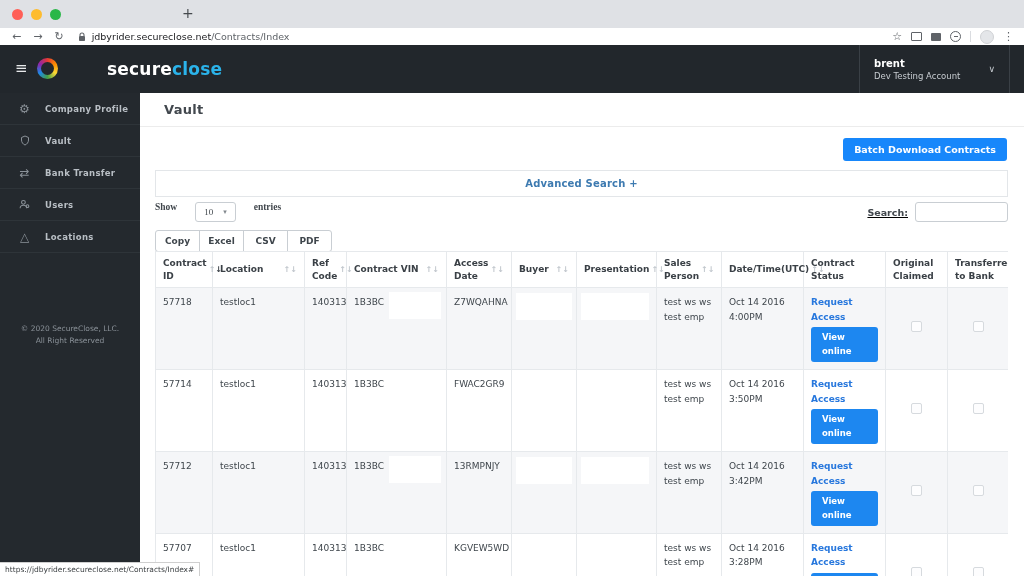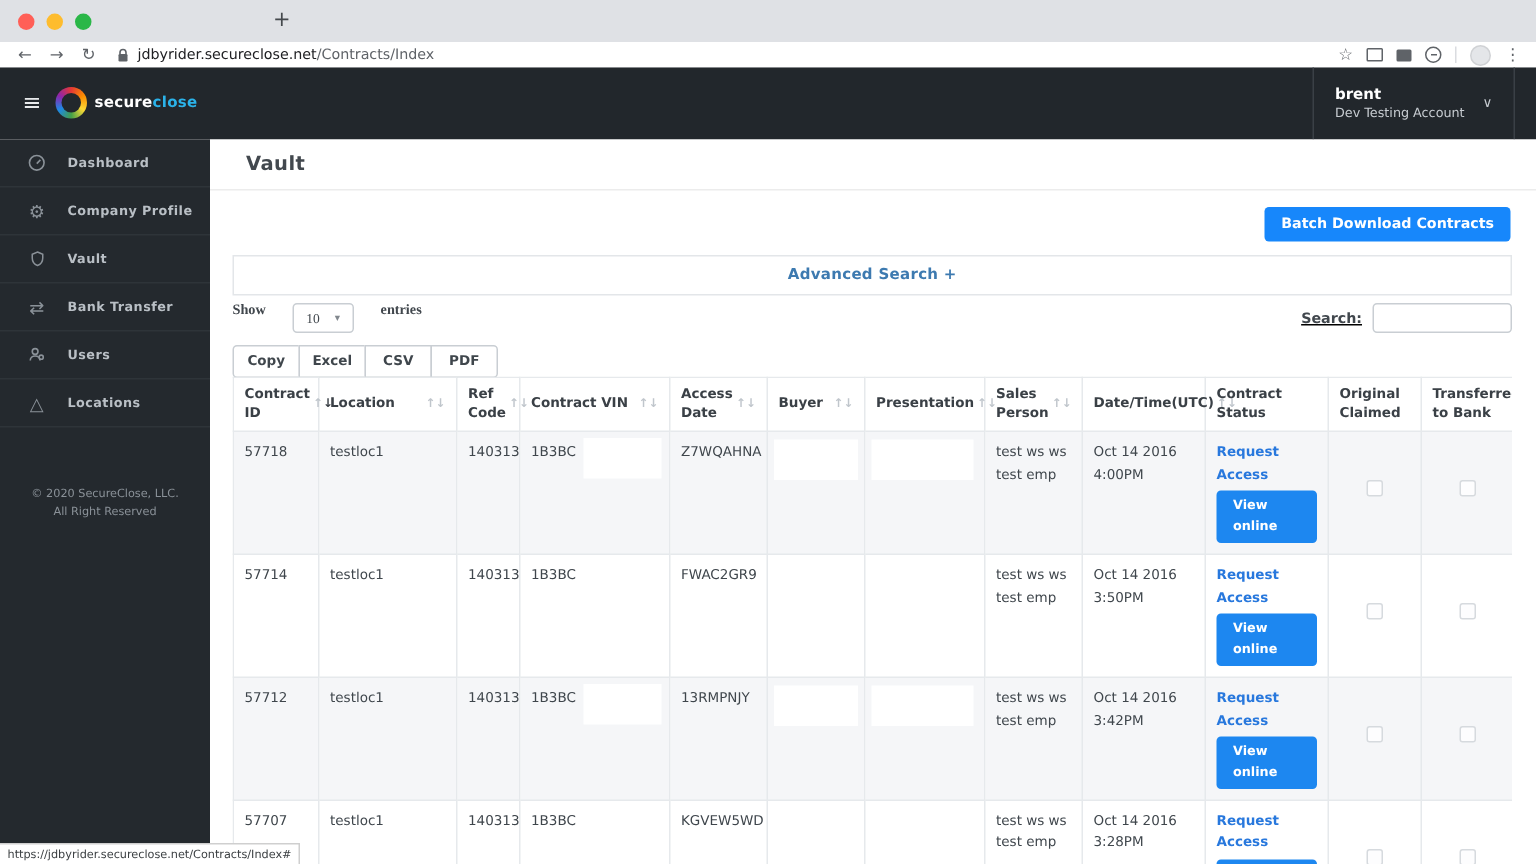--- a/index.html
+++ b/index.html
@@ -35,24 +35,24 @@
   .circle-o i { display:block; width:4px; height:1.5px; background:#5f6368; }
   .vsep { width:1px; height:11px; background:#dadce0; }
   .avatar { width:14px; height:14px; border-radius:50%; background:#e4e6e9; border:1px solid #d0d2d5; box-sizing:border-box; }
   .dots-ic { font-size:11px; color:#5f6368; line-height:1; }
   
   .app-header { position:absolute; top:45px; left:0; right:0; height:48px; background:#22272c; }
   .hamburger { position:absolute; left:15px; top:16px; color:#e8eaec; font-size:15px; line-height:1; }
   .logo { position:absolute; left:37px; top:13px; display:flex; align-items:center; gap:5px; }
   .logo-ring { width:21px; height:21px; }
   .logo-ring.ring::after { background:#22272c; inset:4px; }
-  .logo-text { font-size:10px; font-weight:bold; color:#fff; letter-spacing:.2px; }
+  .logo-text { font-size:17px; font-weight:bold; color:#fff; letter-spacing:.2px;margin-left:44px; }
   .logo-close { color:#2bb3ea; }
   .user-block { position:absolute; right:14px; top:0; height:100%; border-left:1px solid #3a4046;
-                border-right:1px solid #3a4046; padding:0 14px; display:flex; align-items:center; gap:12px; }
+                border-right:1px solid #3a4046; padding:0 14px; display:flex; align-items:center; gap:28px; }
   .user-lines { text-align:left; }
   .user-name { font-size:10px; font-weight:bold; color:#fff; }
   .user-account { font-size:8.5px; color:#c7ccd1; margin-top:2px; }
   .chev { color:#c7ccd1; font-size:9px; }
   
   .sidebar { position:absolute; top:93px; left:0; width:140px; bottom:0; background:#24292e; }
   .side-item { height:32px; display:flex; align-items:center; gap:13px; padding-left:17px;
                border-bottom:1px solid #2e3439; color:#b9bfc5; box-sizing:border-box; }
   .side-icon { width:15px; color:#8a9198; display:flex; justify-content:center; font-size:12px; line-height:1; }
   .side-icon svg { display:block; }
@@ -156,29 +156,20 @@
     <div class="user-lines">
       <div class="user-name">brent</div>
       <div class="user-account">Dev Testing Account</div>
     </div>
     <span class="chev">∨</span>
   </div>
 </div>
 
 <div class="sidebar">
   <div class="side-item">
-    <span class="side-icon">
-      <svg width="13" height="13" viewBox="0 0 24 24" fill="none" stroke="currentColor" stroke-width="2">
-          <circle cx="12" cy="12" r="9"></circle>
-          <path d="M12 13 L16.5 8.5"></path>
-        </svg>
-    </span>
-    <span class="side-label">Dashboard</span>
-  </div>
-  <div class="side-item">
     <span class="side-icon">⚙</span>
     <span class="side-label">Company Profile</span>
   </div>
   <div class="side-item">
     <span class="side-icon">
       <svg width="12" height="13" viewBox="0 0 24 24" fill="none" stroke="currentColor" stroke-width="2">
           <path d="M12 3 L19 6 V11 C19 15.5 16 19.5 12 21 C8 19.5 5 15.5 5 11 V6 Z"></path>
         </svg>
     </span>
     <span class="side-label">Vault</span>

